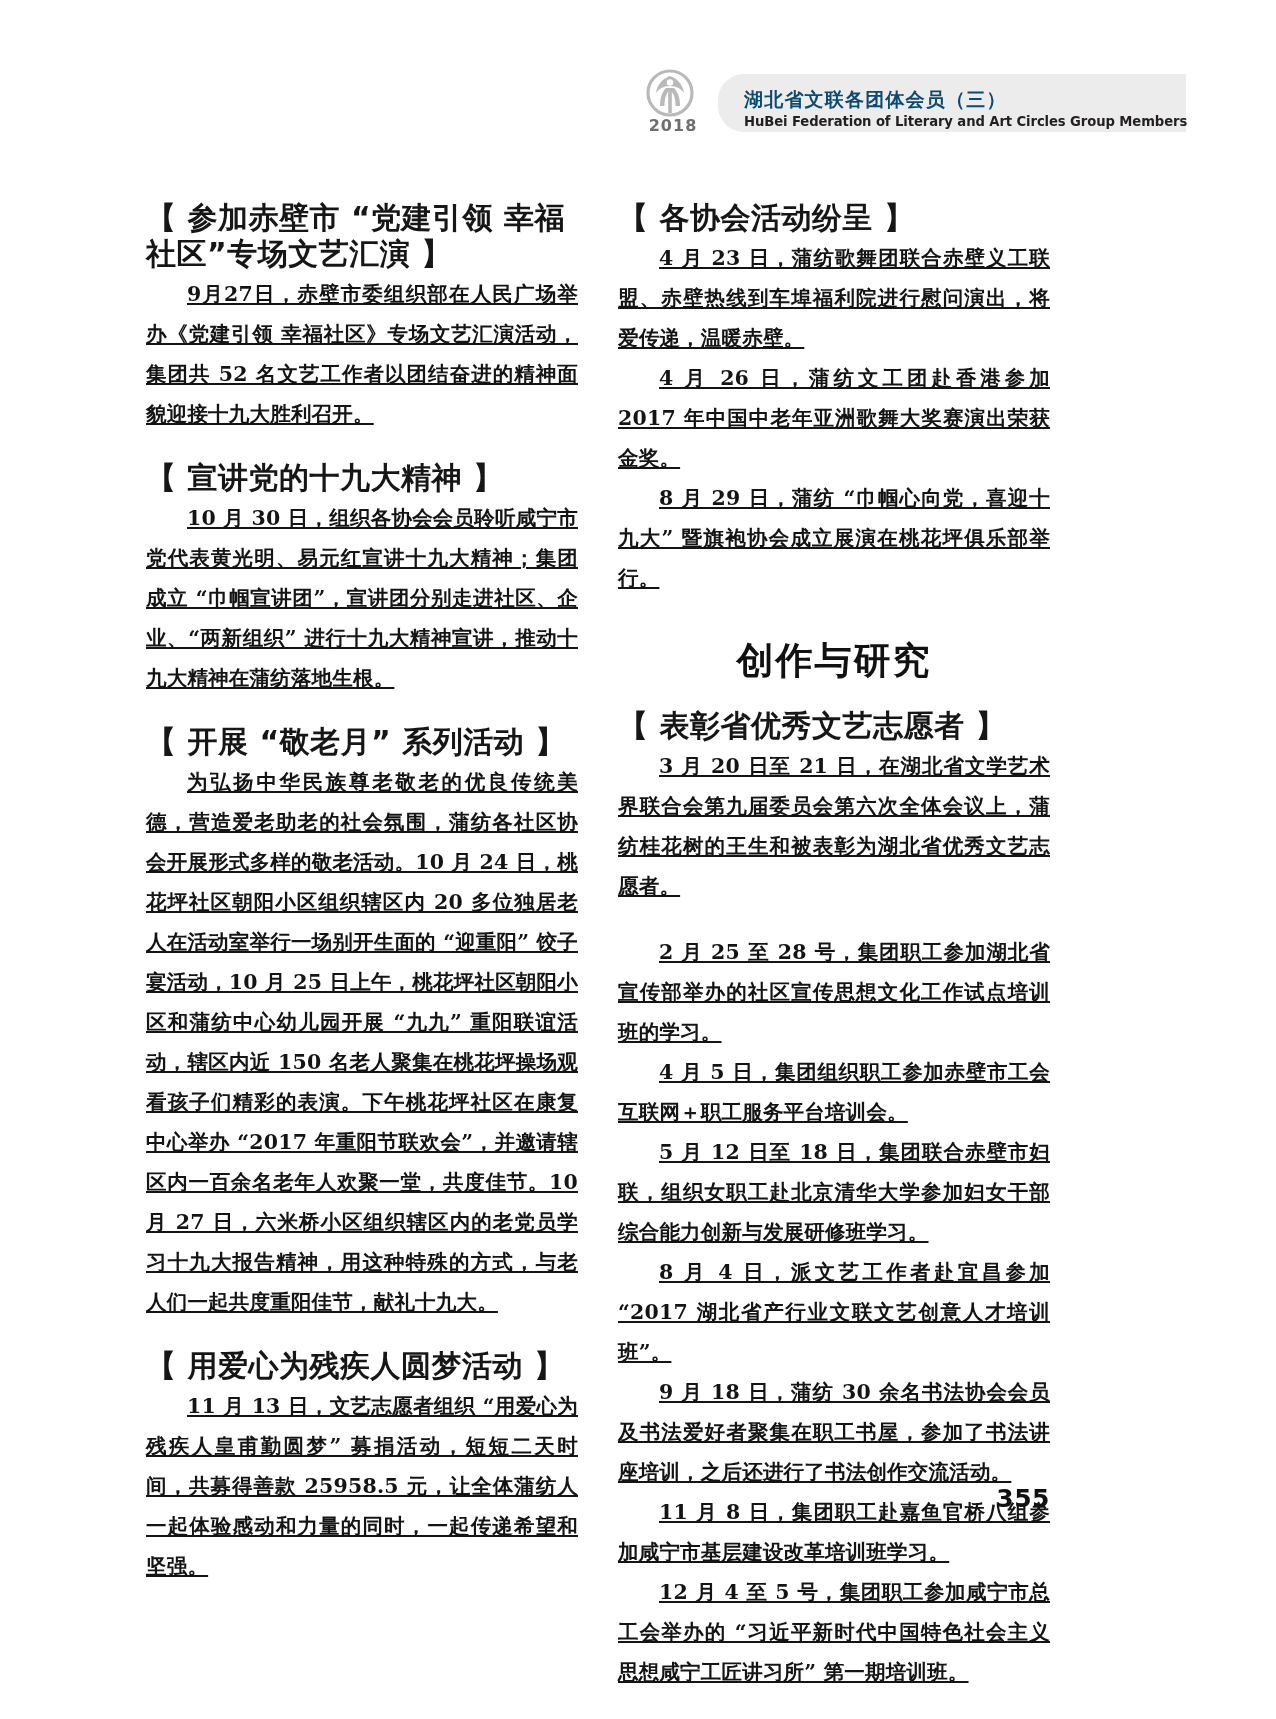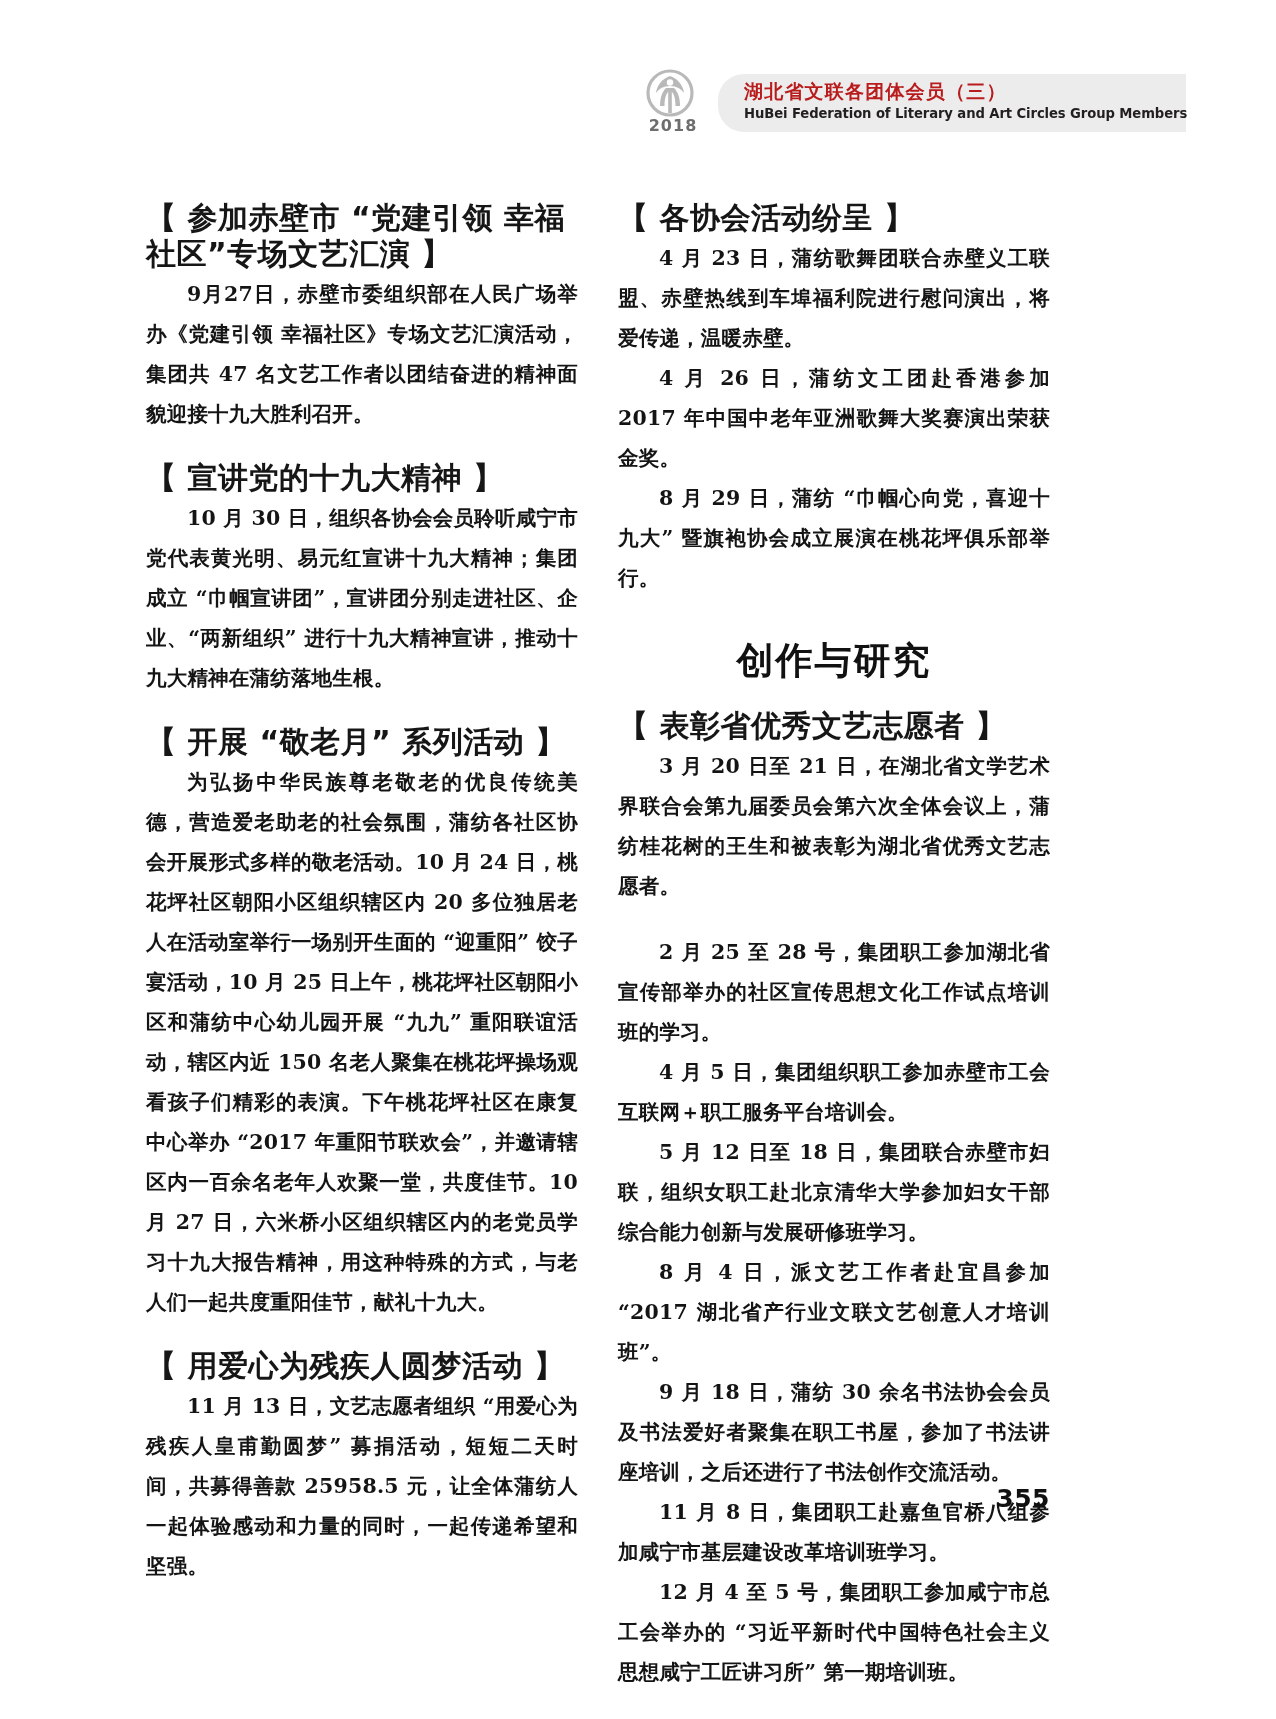--- a/index.html
+++ b/index.html
@@ -70,23 +70,24 @@
     position: absolute;
     left: 26px;
     top: 4px;
     right: 10px;
   }
   .header-cn {
     font-family: "DejaVu Sans", "Liberation Sans", sans-serif;
     font-weight: bold;
     font-size: 19px;
     letter-spacing: 1.2px;
-    color: #b91c1c;
+    color: #0c4a6e;
     line-height: 26px;
     white-space: nowrap;
+    margin-top: 8px;
   }
   .header-en {
     font-family: "DejaVu Sans", "Liberation Sans", sans-serif;
     font-weight: bold;
     font-size: 13.2px;
     letter-spacing: -0.1px;
     color: #231f20;
     line-height: 20px;
     white-space: nowrap;
   }
@@ -117,20 +118,21 @@
     margin: 0;
     text-indent: 2em;
     font-family: "DejaVu Serif", "Liberation Serif", serif;
     font-weight: bold;
     font-size: 20.5px;
     line-height: 40px;
     letter-spacing: 0.2px;
     text-align: justify;
     text-justify: inter-ideograph;
     color: #141414;
+    text-decoration: underline;
   }
 
   .big-title {
     margin: 38px 0 22px 0;
     text-align: center;
     font-family: "DejaVu Sans", "Liberation Sans", sans-serif;
     font-weight: bold;
     font-size: 37px;
     letter-spacing: 2px;
     color: #111111;
@@ -169,21 +171,21 @@
       <div class="header-band-inner">
         <div class="header-cn">湖北省文联各团体会员（三）</div>
         <div class="header-en">HuBei Federation of Literary and Art Circles Group Members</div>
       </div>
     </div>
   </div>
 
   <div class="col col-left" id="left-col">
       <div class="sec-block">
         <h2 class="sec-head">【 参加赤壁市 “党建引领 幸福社区”专场文艺汇演 】</h2>
-        <p class="para">9月27日，赤壁市委组织部在人民广场举办《党建引领 幸福社区》专场文艺汇演活动，集团共 47 名文艺工作者以团结奋进的精神面貌迎接十九大胜利召开。</p>
+        <p class="para">9月27日，赤壁市委组织部在人民广场举办《党建引领 幸福社区》专场文艺汇演活动，集团共 52 名文艺工作者以团结奋进的精神面貌迎接十九大胜利召开。</p>
       </div>
       <div class="sec-block">
         <h2 class="sec-head">【 宣讲党的十九大精神 】</h2>
         <p class="para">10 月 30 日，组织各协会会员聆听咸宁市党代表黄光明、易元红宣讲十九大精神；集团成立 “巾帼宣讲团”，宣讲团分别走进社区、企业、“两新组织” 进行十九大精神宣讲，推动十九大精神在蒲纺落地生根。</p>
       </div>
       <div class="sec-block">
         <h2 class="sec-head">【 开展 “敬老月” 系列活动 】</h2>
         <p class="para">为弘扬中华民族尊老敬老的优良传统美德，营造爱老助老的社会氛围，蒲纺各社区协会开展形式多样的敬老活动。10 月 24 日，桃花坪社区朝阳小区组织辖区内 20 多位独居老人在活动室举行一场别开生面的 “迎重阳” 饺子宴活动，10 月 25 日上午，桃花坪社区朝阳小区和蒲纺中心幼儿园开展 “九九” 重阳联谊活动，辖区内近 150 名老人聚集在桃花坪操场观看孩子们精彩的表演。下午桃花坪社区在康复中心举办 “2017 年重阳节联欢会”，并邀请辖区内一百余名老年人欢聚一堂，共度佳节。10 月 27 日，六米桥小区组织辖区内的老党员学习十九大报告精神，用这种特殊的方式，与老人们一起共度重阳佳节，献礼十九大。</p>
       </div>
       <div class="sec-block">

